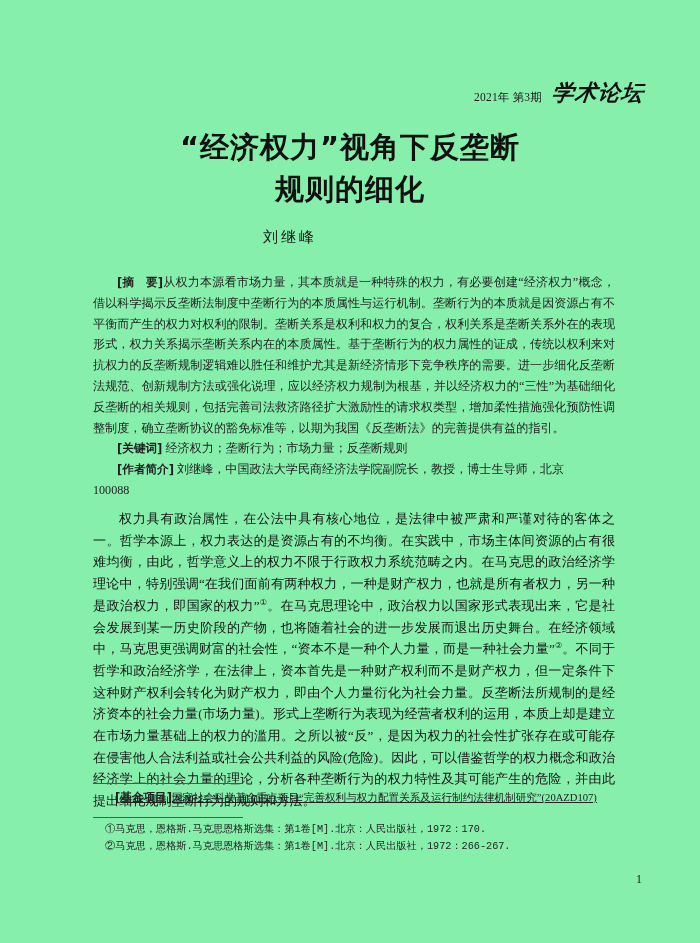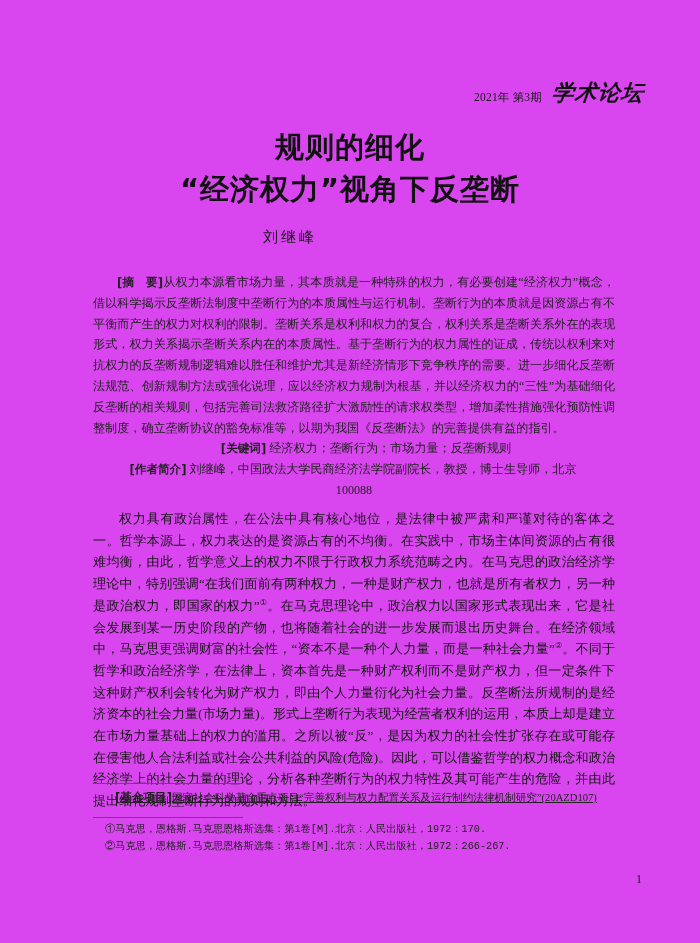--- a/index.html
+++ b/index.html
@@ -9,21 +9,21 @@
   }
   body {
     font-family: "Liberation Serif", "DejaVu Serif", serif;
     color: #1a1a1a;
   }
   .page {
     position: relative;
     width: 700px;
     height: 943px;
     margin: 0 auto;
-    background: #d946ef;
+    background: #86efac;
     overflow: hidden;
     box-sizing: border-box;
   }
 
   
   .masthead {
     position: absolute;
     top: 78px;
     right: 56px;
     display: flex;
@@ -91,21 +91,21 @@
   .abstract-block p { margin: 0; }
   .abs-body { text-indent: 24px; }
   .lbl {
     font-family: "DejaVu Sans", "Liberation Sans", sans-serif;
     font-weight: 700;
     font-size: 11.6px;
   }
   .meta-line {
     margin-top: 2px;
     text-indent: 24px;
-    text-align: center;
+    text-align: left;
   }
   .meta-line .val { margin-left: 3px; }
   .gap-wide { display: inline-block; width: 26px; }
   .gap-mid { display: inline-block; width: 18px; }
 
   
   .body-text {
     position: absolute;
     top: 508px;
     left: 93px;
@@ -180,22 +180,22 @@
 <body>
 
 <div class="page">
 
   <div class="masthead">
     <span class="issue-line">2021年 第3期</span>
     <span class="journal-name">学术论坛</span>
   </div>
 
   <div class="title">
+    <div>“经济权力”视角下反垄断</div>
     <div>规则的细化</div>
-    <div>“经济权力”视角下反垄断</div>
   </div>
 
   <div class="author">刘继峰</div>
 
   <div class="abstract-block">
     <p class="abs-body"><span class="lbl">[摘　要]</span><span>从权力本源看市场力量，其本质就是一种特殊的权力，有必要创建“经济权力”概念，借以科学揭示反垄断法制度中垄断行为的本质属性与运行机制。垄断行为的本质就是因资源占有不平衡而产生的权力对权利的限制。垄断关系是权利和权力的复合，权利关系是垄断关系外在的表现形式，权力关系揭示垄断关系内在的本质属性。基于垄断行为的权力属性的证成，传统以权利来对抗权力的反垄断规制逻辑难以胜任和维护尤其是新经济情形下竞争秩序的需要。进一步细化反垄断法规范、创新规制方法或强化说理，应以经济权力规制为根基，并以经济权力的“三性”为基础细化反垄断的相关规则，包括完善司法救济路径扩大激励性的请求权类型，增加柔性措施强化预防性调整制度，确立垄断协议的豁免标准等，以期为我国《反垄断法》的完善提供有益的指引。</span></p>
 
     <p class="meta-line"><span class="lbl">[关键词]</span><span class="val">经济权力；垄断行为；市场力量；反垄断规则</span></p>
 
     <p class="meta-line"><span class="lbl">[作者简介]</span><span class="val">刘继峰，中国政法大学民商经济法学院副院长，教授，博士生导师，北京</span><span class="gap-wide"></span><span>100088</span></p>

